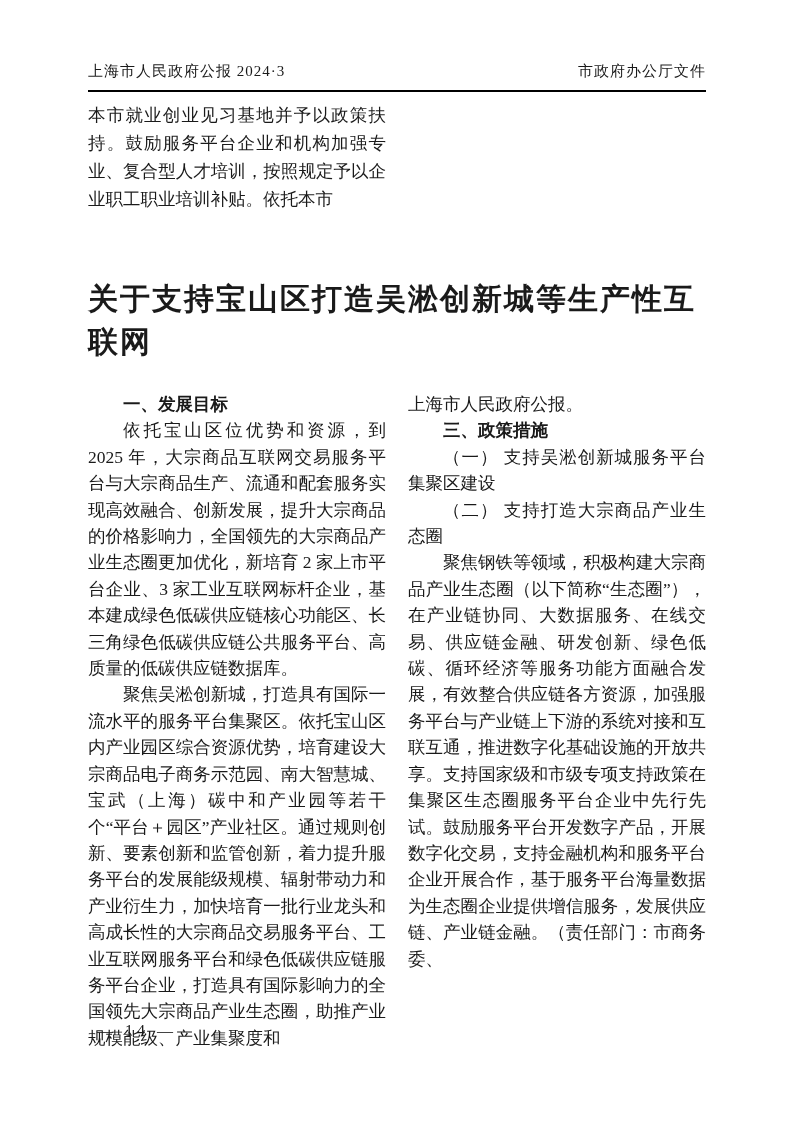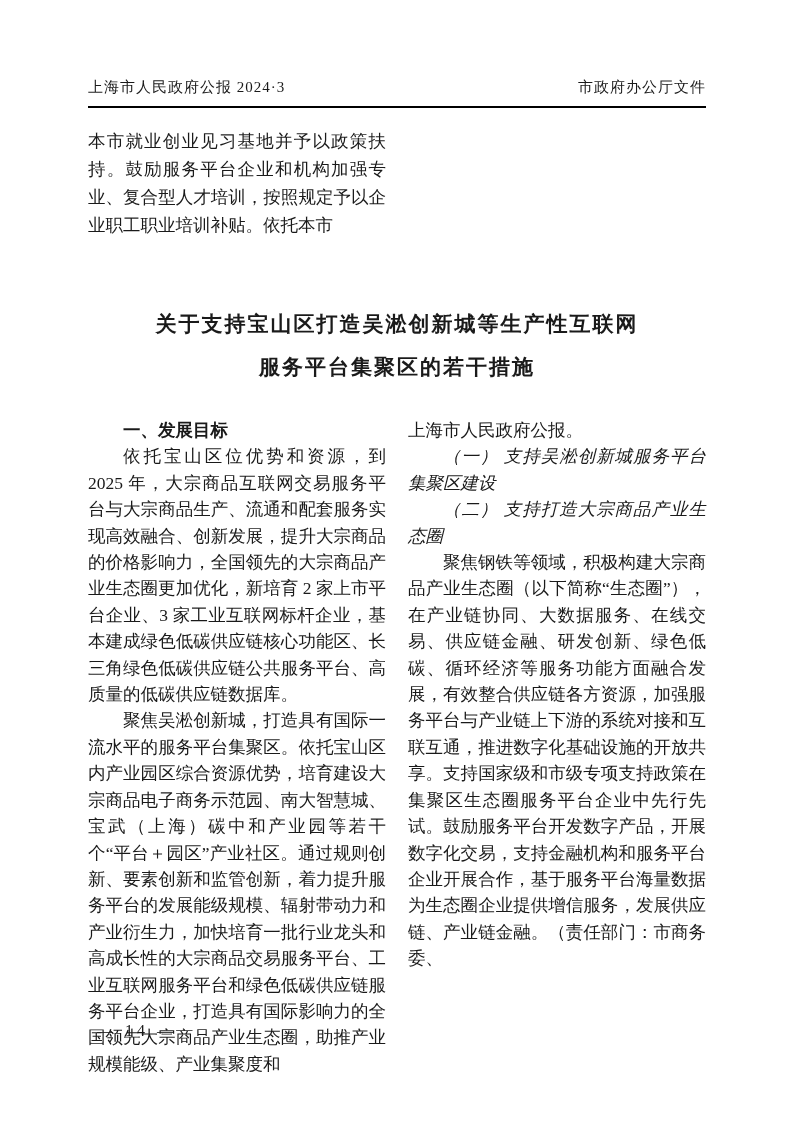--- a/index.html
+++ b/index.html
@@ -22,21 +22,21 @@
     position: absolute;
     left: 88px;
     width: 618px;
     top: 0;
   }
   
   .page-header {
     display: flex;
     justify-content: space-between;
     align-items: baseline;
-    padding-top: 78px;
+    padding-top: 62px;
     font-size: 15px;
     letter-spacing: 1px;
   }
   .header-rule {
     border: none;
     border-top: 2px solid #000;
     margin: 9px 0 0 0;
   }
   
   .two-col {
@@ -47,52 +47,51 @@
     width: 298px;
     box-sizing: border-box;
   }
   .col p {
     margin: 0;
     text-align: justify;
     text-justify: inter-character;
   }
   
   .top-block {
-    margin-top: 19px;
+    margin-top: 9px;
     font-size: 17.5px;
     line-height: 28px;
   }
   .top-block p {
     text-indent: 0;
   }
   
   .doc-title {
     margin: 64px 0 0 0;
-    font-size: 21px;
+    font-size: 30px;
     line-height: 43px;
     font-weight: bold;
-    text-align: center;
+    text-align: left;
     letter-spacing: 2px;
   }
   
   .body-block {
     margin-top: 28px;
     font-size: 17.5px;
     line-height: 26.4px;
   }
   .para      { text-indent: 2em; }
   .cont      { text-indent: 0; }
   .heading   {
     text-indent: 2em;
     font-weight: bold;
     font-family: "Liberation Sans", "DejaVu Sans", sans-serif;
   }
   .subheading {
     text-indent: 2em;
-    font-style: italic;
   }
   
   .page-footer {
     position: absolute;
     left: 97px;
     top: 1022px;
     font-size: 16px;
     letter-spacing: 4px;
   }
 </style>
@@ -109,31 +108,31 @@
     <hr class="header-rule">
 
     <section class="two-col top-block">
       <div class="col">
         <p class="cont">本市就业创业见习基地并予以政策扶持。鼓励服务平台企业和机构加强专业、复合型人才培训，按照规定予以企业职工职业培训补贴。依托本市</p>
       </div>
     </section>
 
     <h1 class="doc-title">
       <span>关于支持宝山区打造吴淞创新城等生产性互联网</span><br>
-      <span>服务平台集聚区的若干措施</span>
     </h1>
 
     <section class="two-col body-block">
       <div class="col">
         <p class="heading">一、发展目标</p>
         <p class="para">依托宝山区位优势和资源，到 2025 年，大宗商品互联网交易服务平台与大宗商品生产、流通和配套服务实现高效融合、创新发展，提升大宗商品的价格影响力，全国领先的大宗商品产业生态圈更加优化，新培育 2 家上市平台企业、3 家工业互联网标杆企业，基本建成绿色低碳供应链核心功能区、长三角绿色低碳供应链公共服务平台、高质量的低碳供应链数据库。</p>
         <p class="para">聚焦吴淞创新城，打造具有国际一流水平的服务平台集聚区。依托宝山区内产业园区综合资源优势，培育建设大宗商品电子商务示范园、南大智慧城、宝武（上海）碳中和产业园等若干个“平台＋园区”产业社区。通过规则创新、要素创新和监管创新，着力提升服务平台的发展能级规模、辐射带动力和产业衍生力，加快培育一批行业龙头和高成长性的大宗商品交易服务平台、工业互联网服务平台和绿色低碳供应链服务平台企业，打造具有国际影响力的全国领先大宗商品产业生态圈，助推产业规模能级、产业集聚度和</p>
       </div>
       <div class="col">
         <p class="cont">上海市人民政府公报。</p>
+        <p class="heading">三、政策措施</p>
         <p class="subheading">（一） 支持吴淞创新城服务平台集聚区建设</p>
         <p class="subheading">（二） 支持打造大宗商品产业生态圈</p>
         <p class="para">聚焦钢铁等领域，积极构建大宗商品产业生态圈（以下简称“生态圈”），在产业链协同、大数据服务、在线交易、供应链金融、研发创新、绿色低碳、循环经济等服务功能方面融合发展，有效整合供应链各方资源，加强服务平台与产业链上下游的系统对接和互联互通，推进数字化基础设施的开放共享。支持国家级和市级专项支持政策在集聚区生态圈服务平台企业中先行先试。鼓励服务平台开发数字产品，开展数字化交易，支持金融机构和服务平台企业开展合作，基于服务平台海量数据为生态圈企业提供增信服务，发展供应链、产业链金融。（责任部门：市商务委、</p>
       </div>
     </section>
 
   </div>
 
   <footer class="page-footer">
     <span>— 14 —</span>

